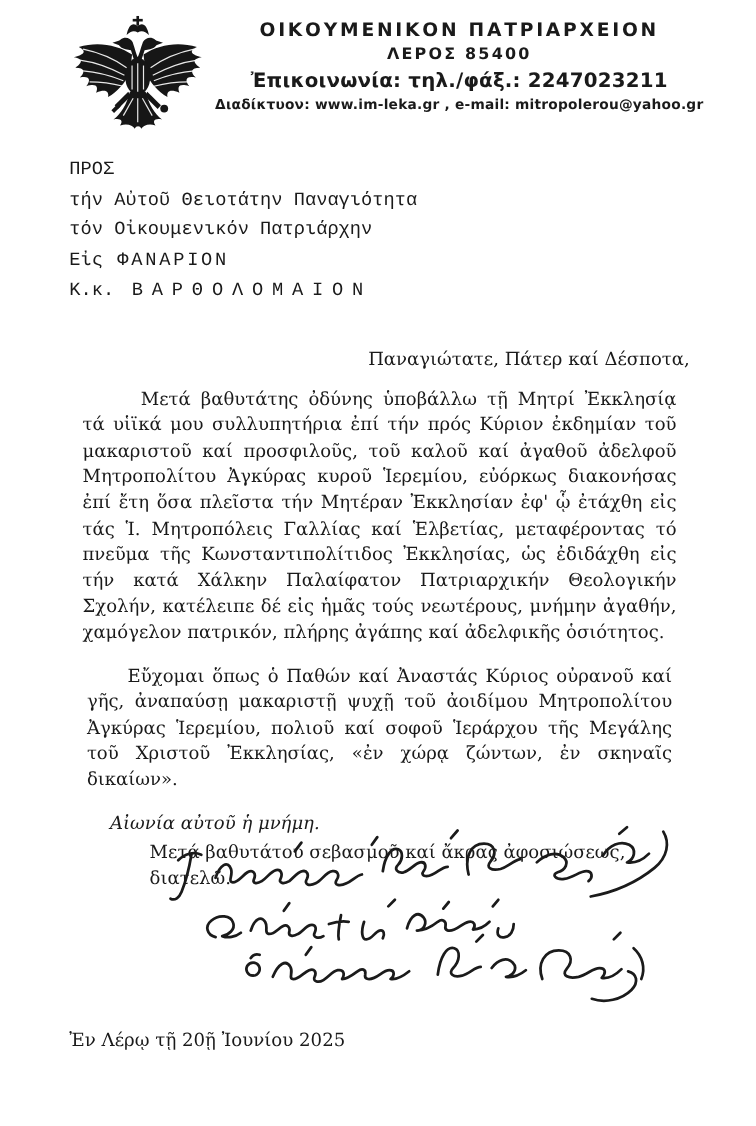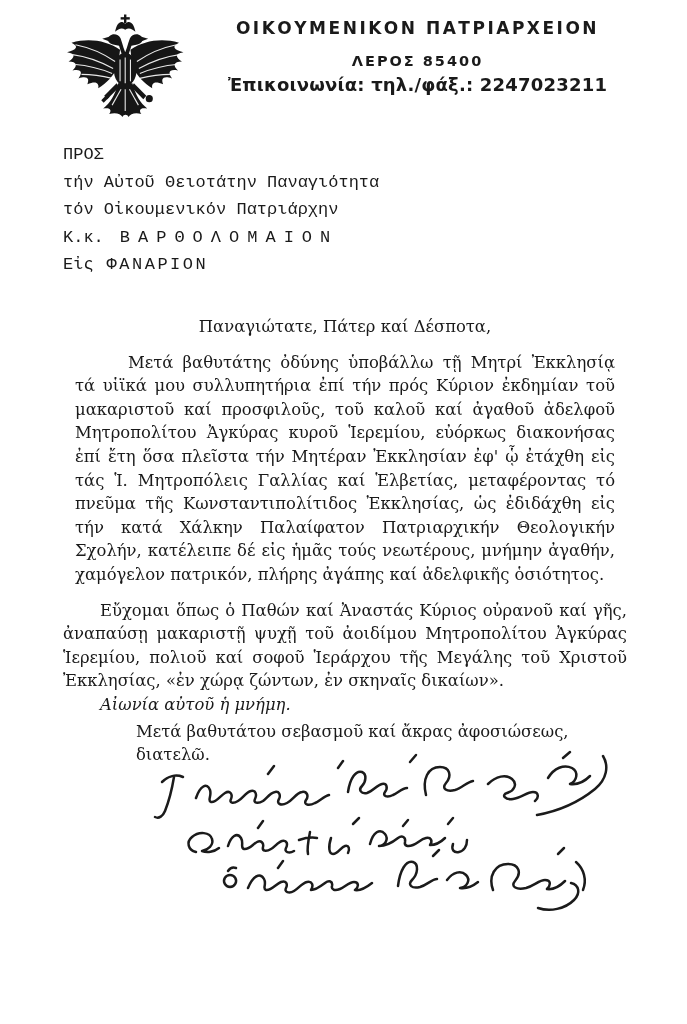--- a/index.html
+++ b/index.html
@@ -14,36 +14,36 @@
   
   .emblem{position:absolute;left:60px;top:14px;width:132px;height:104px;}
   .letterhead-text{
     position:absolute;left:165px;top:18px;width:505px;
     text-align:center;
     font-family:"DejaVu Sans",sans-serif;
     font-weight:bold;
   }
   .lh-title{font-size:17px;letter-spacing:2.5px;}
   .lh-sub{font-size:12.8px;letter-spacing:0.6px;margin-top:4px;}
-  .lh-loc{font-size:14.5px;letter-spacing:2px;margin-top:15px;}
+  .lh-loc{font-size:14.5px;letter-spacing:2px;margin-top:4px;}
   .lh-contact{font-size:18px;letter-spacing:0.2px;margin-top:5px;}
   .lh-web{font-size:12.5px;letter-spacing:0.2px;margin-top:3px;}
   
   .recipient{position:absolute;left:63px;top:141px;font-size:17px;line-height:27.5px;}
   .recipient div{white-space:nowrap;font-family:Liberation Mono, monospace;}
   .recipient .name{letter-spacing:8px;margin-left:16px;}
   .recipient .place{letter-spacing:2.5px;margin-left:13px;}
   
   .body-block{
     position:absolute;left:63px;top:315px;width:564px;
     font-size:16.4px;line-height:23.6px;text-align:justify;
   }
-  .salutation{margin:0 0 12px 0;text-align:center;}
+  .salutation{margin:0 0 12px 0;text-align:right;}
   .para-1{text-indent:53px;margin:12px;}
-  .para-2{text-indent:37px;margin:0;}
+  .para-2{text-indent:37px;margin:16px;}
   .para-3{text-indent:37px;margin:0;text-align:left;font-style:italic;}
   .closing{margin:3px 0 0 0;padding-left:73px;text-align:left;}
   
   .signature{position:absolute;left:148px;top:740px;width:510px;height:180px;}
   .date-line{position:absolute;left:63px;top:936px;font-size:16.5px;}
 </style>
 </head>
 <body>
 
 <div class="page">
@@ -91,28 +91,29 @@
           <path d="M65.2,98 L65.2,76"></path>
           <path d="M78.5,92 L69.5,76"></path>
       </g>
     </svg>
   </div>
 
   <div class="letterhead-text">
     <div class="lh-title">ΟΙΚΟΥΜΕΝΙΚΟΝ ΠΑΤΡΙΑΡΧΕΙΟΝ</div>
     <div class="lh-loc">ΛΕΡΟΣ 85400</div>
     <div class="lh-contact">Ἐπικοινωνία: τηλ./φάξ.: 2247023211</div>
+    <div class="lh-web">Διαδίκτυον: www.im-leka.gr , e-mail: mitropolerou@yahoo.gr</div>
   </div>
 
   <div class="recipient">
     <div>ΠΡΟΣ</div>
     <div>τήν Αὐτοῦ Θειοτάτην Παναγιότητα</div>
     <div>τόν Οἰκουμενικόν Πατριάρχην</div>
+    <div><span>Εἰς</span><span class="place">ΦΑΝΑΡΙΟΝ</span></div>
     <div><span>Κ.κ.</span><span class="name">ΒΑΡΘΟΛΟΜΑΙΟΝ</span></div>
-    <div><span>Εἰς</span><span class="place">ΦΑΝΑΡΙΟΝ</span></div>
   </div>
 
   <div class="body-block">
     <p class="salutation">Παναγιώτατε, Πάτερ καί Δέσποτα,</p>
     <p class="para-1">Μετά βαθυτάτης ὀδύνης ὑποβάλλω τῇ Μητρί Ἐκκλησίᾳ τά υἱϊκά μου συλλυπητήρια ἐπί τήν πρός Κύριον ἐκδημίαν τοῦ μακαριστοῦ καί προσφιλοῦς, τοῦ καλοῦ καί ἀγαθοῦ ἀδελφοῦ Μητροπολίτου Ἀγκύρας κυροῦ Ἱερεμίου, εὐόρκως διακονήσας ἐπί ἔτη ὅσα πλεῖστα τήν Μητέραν Ἐκκλησίαν ἐφ' ᾧ ἐτάχθη εἰς τάς Ἱ. Μητροπόλεις Γαλλίας καί Ἑλβετίας, μεταφέροντας τό πνεῦμα τῆς Κωνσταντιπολίτιδος Ἐκκλησίας, ὡς ἐδιδάχθη εἰς τήν κατά Χάλκην Παλαίφατον Πατριαρχικήν Θεολογικήν Σχολήν, κατέλειπε δέ εἰς ἡμᾶς τούς νεωτέρους, μνήμην ἀγαθήν, χαμόγελον πατρικόν, πλήρης ἀγάπης καί ἀδελφικῆς ὁσιότητος.</p>
     <p class="para-2">Εὔχομαι ὅπως ὁ Παθών καί Ἀναστάς Κύριος οὐρανοῦ καί γῆς, ἀναπαύσῃ μακαριστῇ ψυχῇ τοῦ ἀοιδίμου Μητροπολίτου Ἀγκύρας Ἱερεμίου, πολιοῦ καί σοφοῦ Ἱεράρχου τῆς Μεγάλης τοῦ Χριστοῦ Ἐκκλησίας,  «ἐν χώρᾳ ζώντων, ἐν σκηναῖς δικαίων».</p>
     <p class="para-3">Αἰωνία αὐτοῦ ἡ μνήμη.</p>
     <p class="closing">Μετά βαθυτάτου σεβασμοῦ καί ἄκρας ἀφοσιώσεως, διατελῶ.</p>
   </div>
 
@@ -152,14 +153,15 @@
         <path d="M345,150 c-5,-14 2,-26 15,-26 c11,0 14,9 7,17 c-5,6 2,9 11,7 c8,-2 13,-8 19,-8 c6,0 6,5 2,9 c7,1 13,-3 18,-8"></path>
         <path d="M423,143 c8,2 10,10 3,17 c-9,9 -24,12 -36,8"></path>
         <path d="M428,122 c8,7 11,18 7,28"></path>
         <path d="M130,128 l5,-7"></path>
           <path d="M285,116 l6,-6"></path>
           <path d="M410,114 l6,-6"></path>
       </g>
     </svg>
   </div>
 
+  <div class="date-line">Ἐν Λέρῳ τῇ 20ῇ Ἰουνίου 2025</div>
 
 </div>
 
 </body></html>

